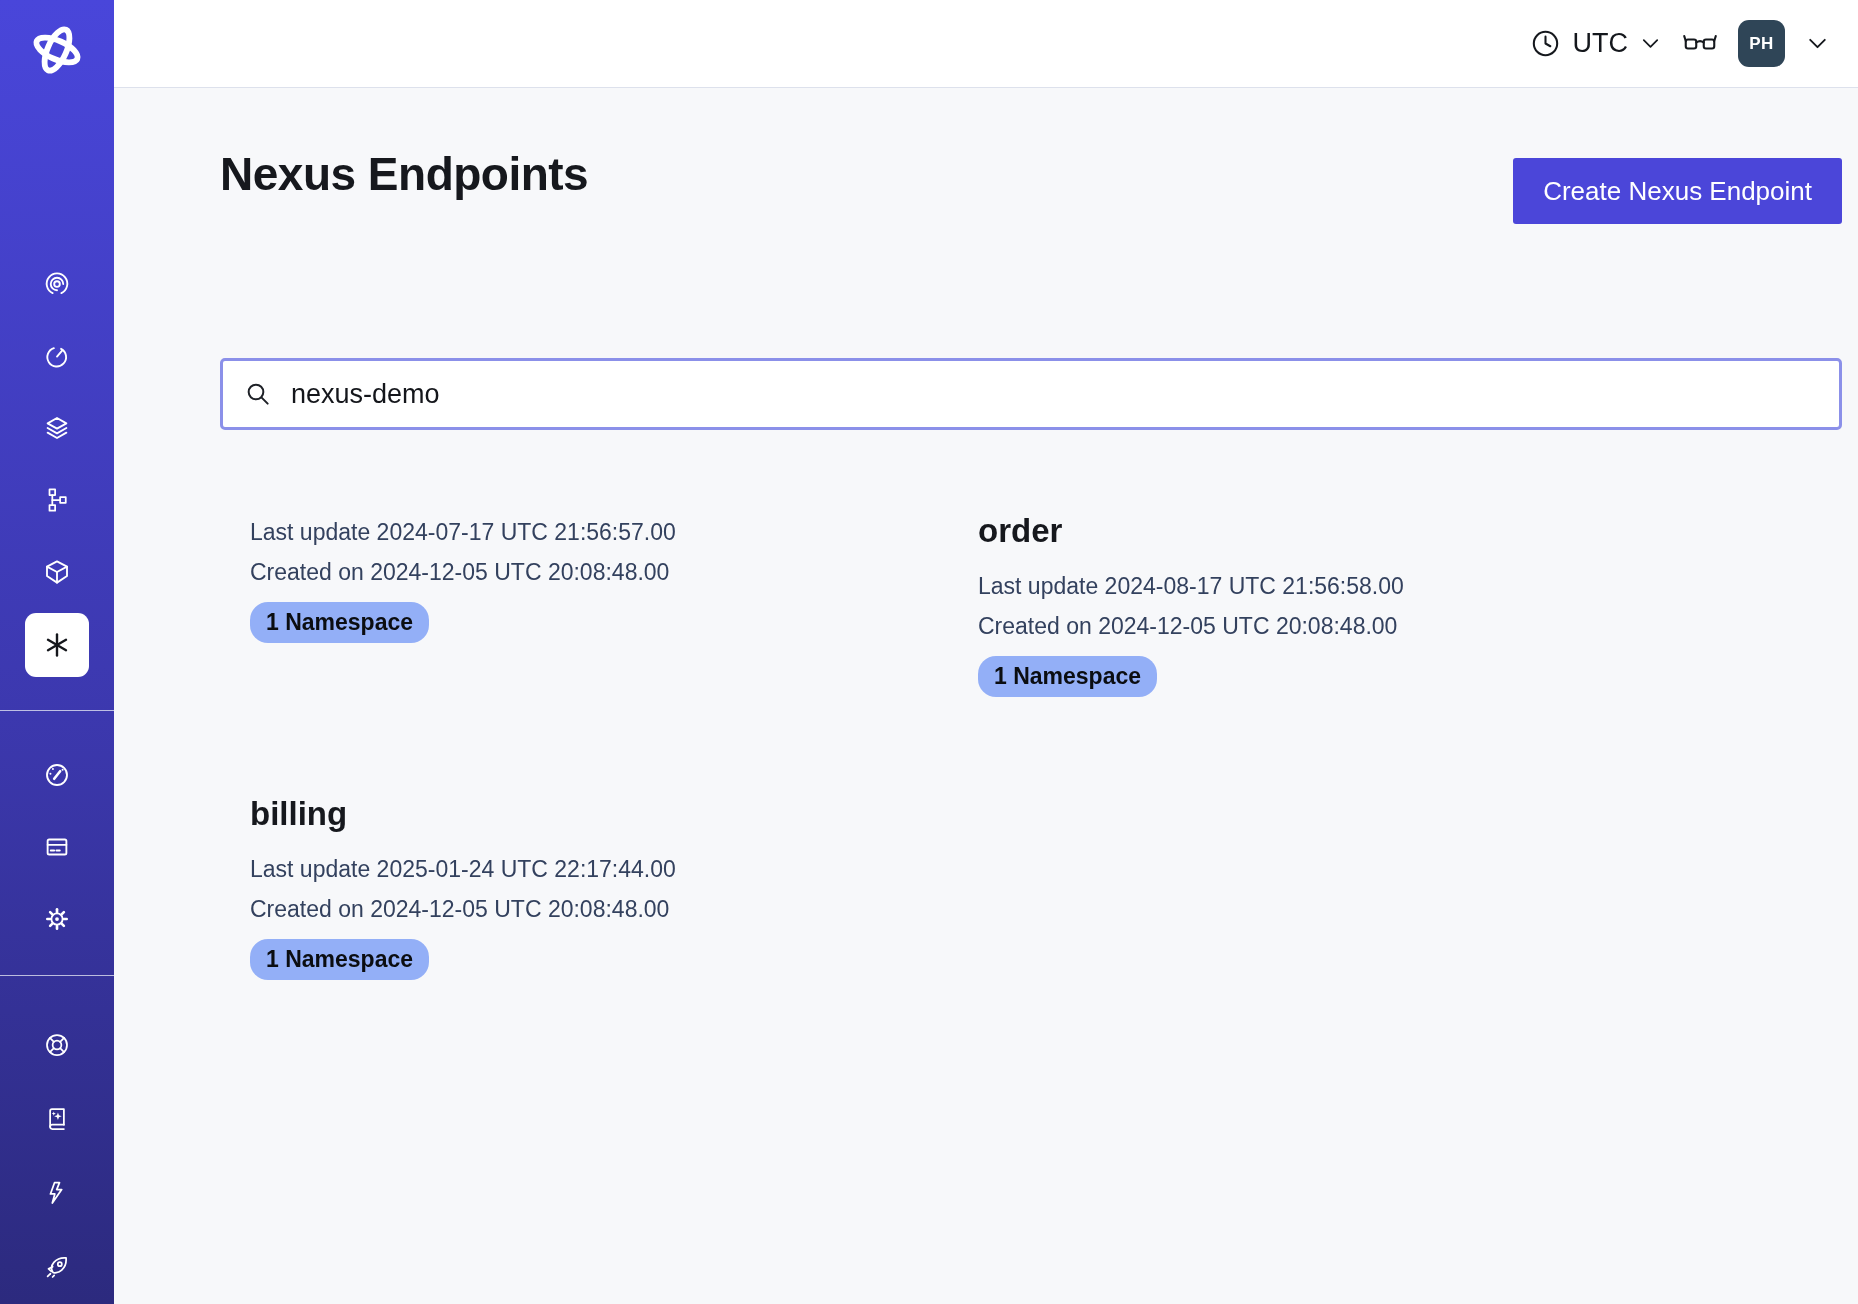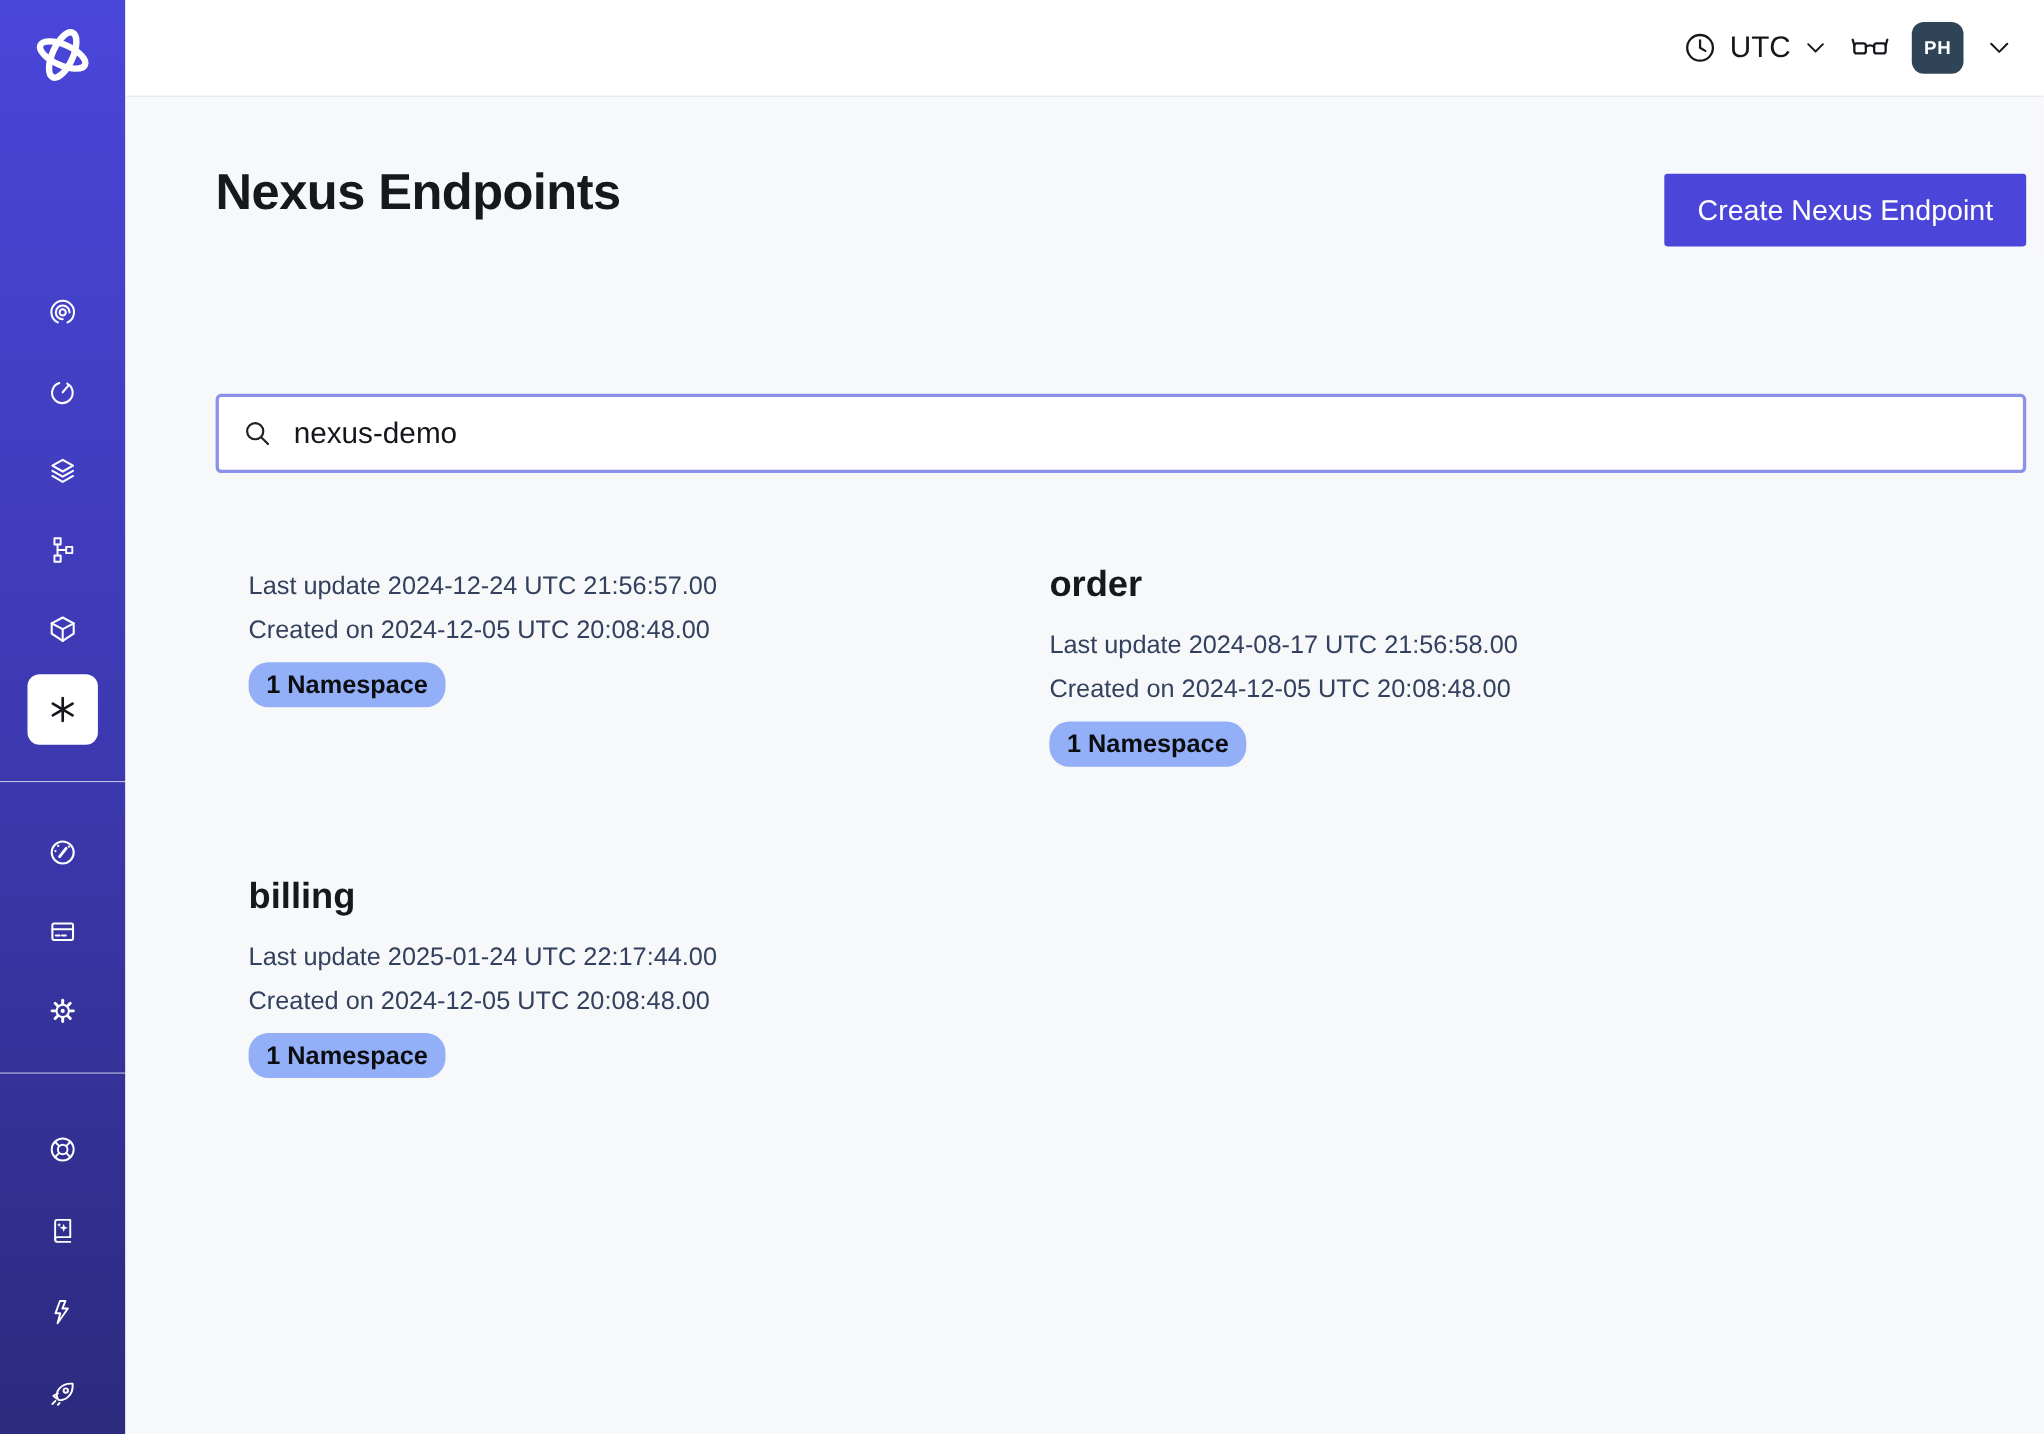--- a/index.html
+++ b/index.html
@@ -47,21 +47,21 @@
   .icon-btn { background: none; border: none; padding: 0; cursor: pointer; display: flex; align-items: center; }
   .profile-btn { display: flex; align-items: center; gap: 20px; cursor: pointer; background: none; border: none; padding: 0; }
   .avatar {
     width: 47px; height: 47px; border-radius: 11px;
     background: var(--avatar-bg, #2f4557);
     color: #ffffff; font-size: 17px; font-weight: 600; letter-spacing: 0.5px;
     display: flex; align-items: center; justify-content: center;
   }
 
   .main { flex: 1; background: var(--main-bg, #f7f8fa); overflow: hidden; }
-  .content { padding: 53px 16px 0 82px; }
+  .content { padding: 53px 16px 0 106px; }
 
   .title-row { display: flex; justify-content: space-between; align-items: flex-start; }
   .page-title { font-size: 46px; font-weight: 700; color: #16181d; margin: 6px 0 0 0; letter-spacing: -0.5px; }
   .create-btn {
     background: var(--accent, #4b46d9); color: #ffffff;
     font-size: 26px; font-family: inherit;
     height: 66px; padding: 0 30px; border: none; border-radius: 3px;
     margin-top: 17px; cursor: pointer;
   }
 
@@ -266,21 +266,21 @@
           <svg width="32" height="32" viewBox="0 0 48 48" fill="none" stroke="#1e2127" stroke-width="3" stroke-linecap="round">
             <circle cx="21" cy="21" r="11"></circle>
             <path d="M29.5 29.5 L38.5 38.5"></path>
           </svg>
           <input class="search-input" type="text" value="nexus-demo" style="">
         </div>
 
         <div class="cards">
 
           <div class="endpoint-card">
-            <div class="endpoint-meta">Last update 2024-12-24 UTC 21:56:57.00</div>
+            <div class="endpoint-meta">Last update 2024-07-17 UTC 21:56:57.00</div>
             <div class="endpoint-meta">Created on 2024-12-05 UTC 20:08:48.00</div>
             <span class="ns-badge">1 Namespace</span>
           </div>
 
           <div class="endpoint-card">
             <h2 class="endpoint-name">order</h2>
             <div class="endpoint-meta">Last update 2024-08-17 UTC 21:56:58.00</div>
             <div class="endpoint-meta">Created on 2024-12-05 UTC 20:08:48.00</div>
             <span class="ns-badge">1 Namespace</span>
           </div>

